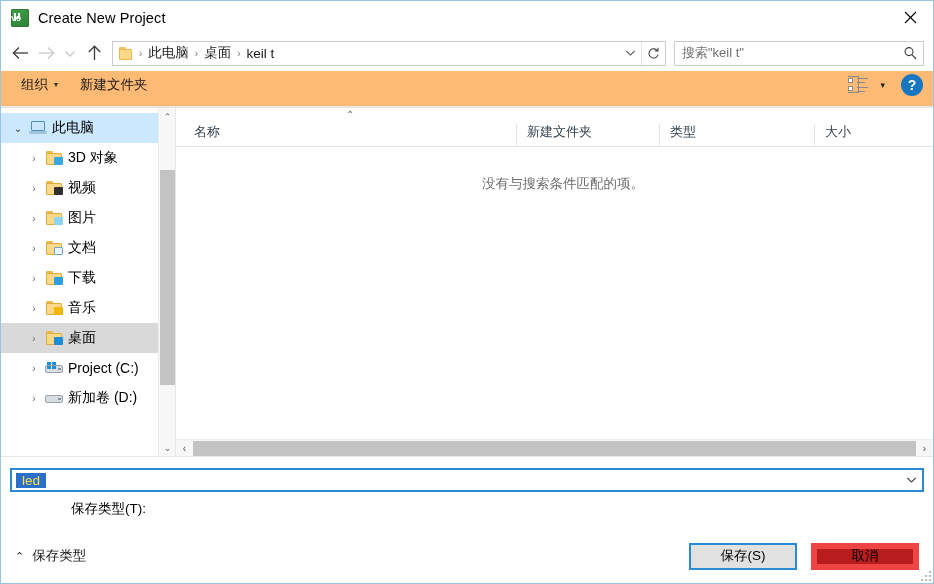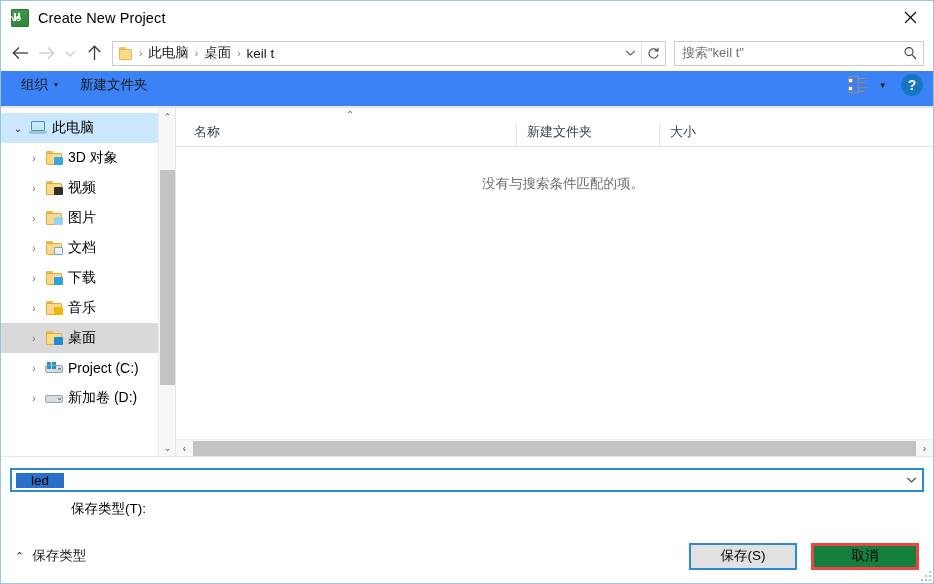--- a/index.html
+++ b/index.html
@@ -106,21 +106,21 @@
     flex: 1 1 auto; font-size: 13px; color: #6f6f6f; padding-left: 7px; white-space: nowrap;
   }
   .search-icon {
     width: 26px; display: flex; align-items: center; justify-content: center; color: #3a3a3a;
   }
 
   
   .cmdbar {
     height: 36px; min-height: 36px;
     display: flex; align-items: center;
-    padding: 0 10px 8px 14px; background: #3b82f6;
+    padding: 0 10px 8px 14px; background: #fdba74;
     border-bottom: 1px solid #e6e6e6;
   }
   .cmd-item {
     font-size: 13.5px; color: #1b1b1b; display: flex; align-items: center;
     padding: 3px 6px; margin-right: 10px; white-space: nowrap;
   }
   .cmd-caret { font-size: 8px; margin-left: 6px; color: #2b2b2b; }
   .cmd-spacer { flex: 1 1 auto; }
   .viewicon {
     width: 22px; height: 18px; position: relative; margin-right: 4px;
@@ -274,40 +274,40 @@
     background: #ffffff; border: 1px solid #a9a9a9; min-width: 0;
   }
   .combo.focused {
     border: 2px solid #2a8ad4;
   }
   .combo.readonly { background: #e9e9e9; border: 1px solid #cccccc; }
   .combo-value {
     flex: 1 1 auto; font-size: 13.5px; color: #000; padding-left: 4px; white-space: nowrap;
     overflow: hidden;
   }
-  .combo-value .sel { background: #2a6fc9; color: #000000; padding: 1px 15px; }
+  .combo-value .sel { background: #2a6fc9; color: #fde047; padding: 1px 6px; }
   .combo-chevron {
     width: 22px; display: flex; align-items: center; justify-content: center;
     color: #4a4a4a; font-size: 10px; flex: none;
   }
 
   
   .footer {
     min-height: 54px; background: #ffffff;
     display: flex; align-items: center;
     padding: 0 14px 0 14px; position: relative;
   }
   .hidefolders { display: flex; align-items: center; font-size: 13.5px; color: #1b1b1b; }
   .hf-caret { font-size: 11px; color: #2b2b2b; margin-right: 8px; }
   .footer-spacer { flex: 1 1 auto; }
   .btn {
     width: 108px; height: 27px;
     display: flex; align-items: center; justify-content: center;
     font-size: 13.5px; color: #000000;
-    background: #15803d; border: 3px solid #ef4444;
+    background: #b91c1c; border: 6px solid #ef4444;
     margin-left: 14px;
   }
   .btn.default {
     background: #e1e1e1;
     border: 2px solid #2a8ad4;
     outline: none;
   }
   .resize-grip {
     position: absolute; right: 2px; bottom: 2px; width: 12px; height: 12px;
   }
@@ -557,20 +557,21 @@
         <div class="ss-thumb"></div>
         <div class="ss-arrow down">⌄</div>
       </div>
     </div>
 
     <div class="filelist">
       <div class="sort-caret">⌃</div>
       <div class="colheader">
         <div class="col c-name">名称</div>
         <div class="col c-date">新建文件夹</div>
+        <div class="col c-type">类型</div>
         <div class="col c-size">大小</div>
       </div>
       <div class="emptyarea">
         <div class="empty-msg">没有与搜索条件匹配的项。</div>
       </div>
       <div class="hscroll">
         <div class="hs-arrow">‹</div>
         <div class="hs-thumb"></div>
         <div class="hs-arrow">›</div>
       </div>

